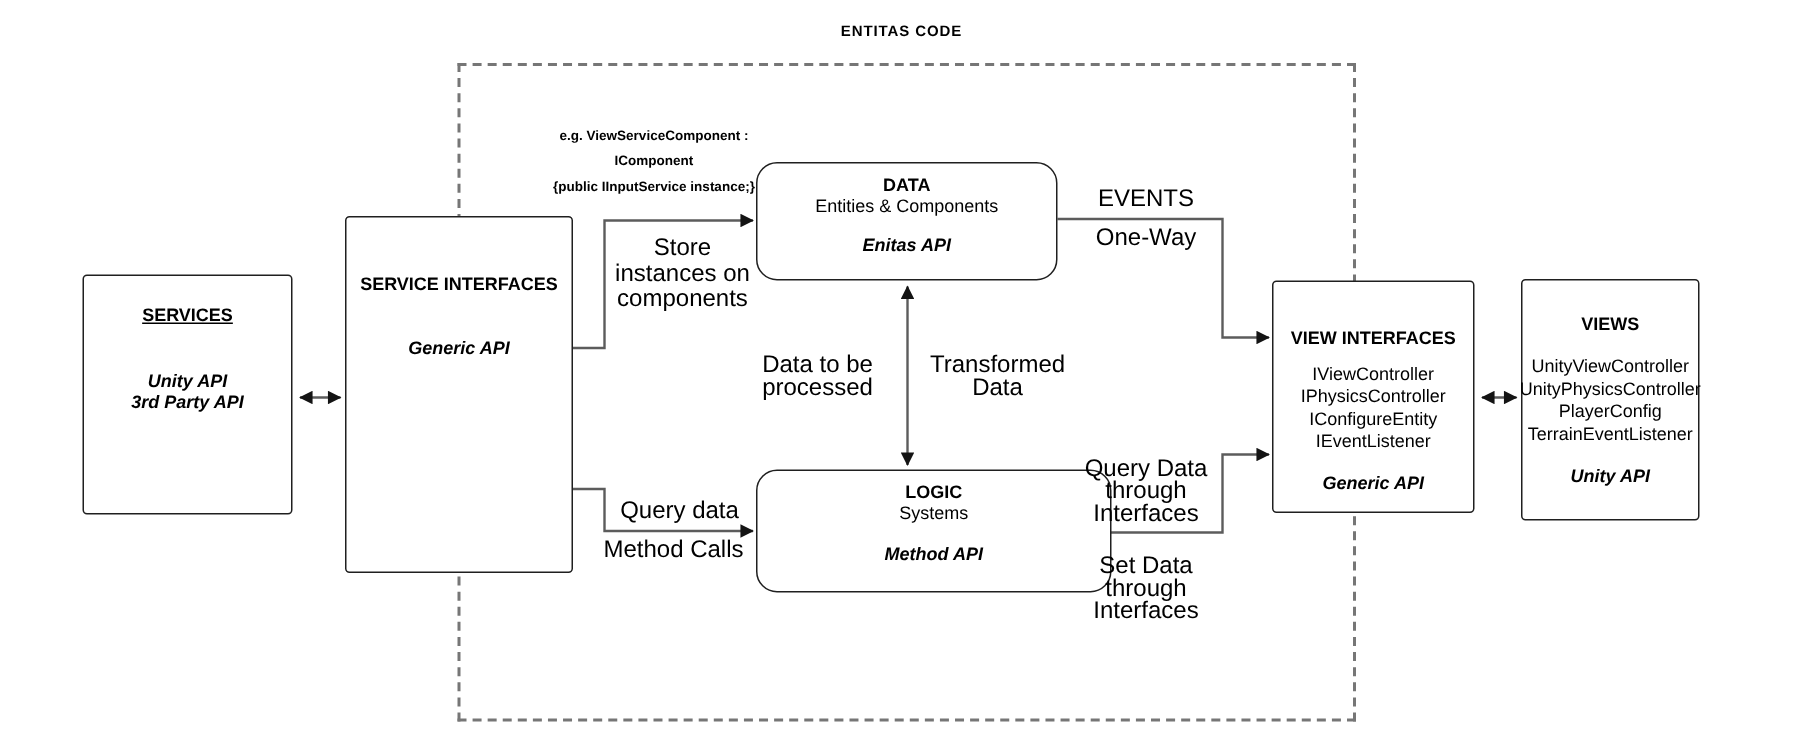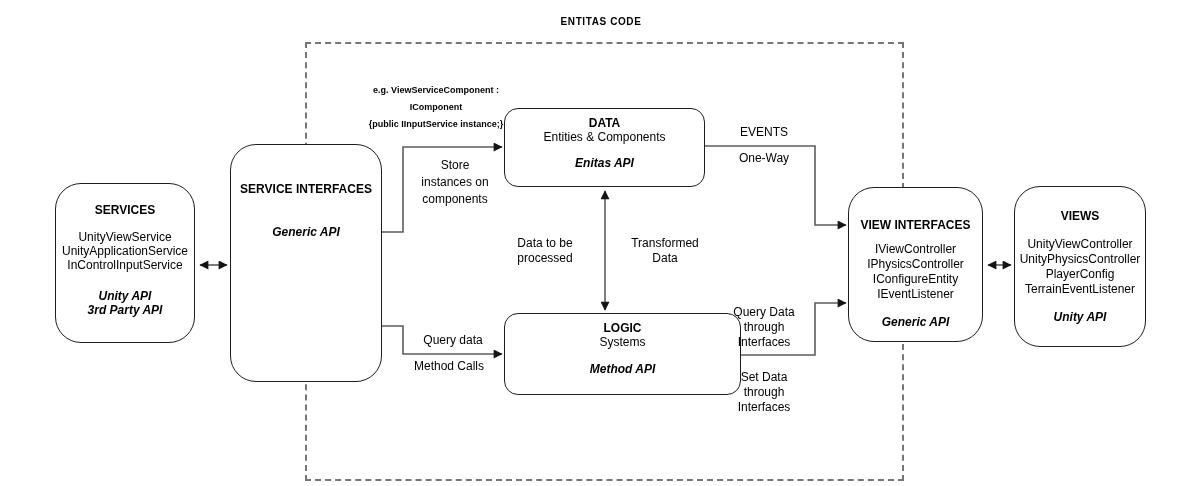--- a/index.html
+++ b/index.html
@@ -10,51 +10,51 @@
   .dashed-rect{
     position:absolute;left:305px;top:42px;width:599px;height:439px;
     border:2px dashed #767676;box-sizing:border-box;
   }
   .wires{position:absolute;left:0;top:0;width:1200px;height:486px;}
   .diagram-title{
     position:absolute;transform:translateX(-50%);left:601px;top:13px;
     font-size:10px;font-weight:bold;letter-spacing:.6px;line-height:18px;white-space:nowrap;
   }
   .node{
-    position:absolute;background:#fff;border:1.7px solid #1f1f1f;border-radius:26px;
+    position:absolute;background:#fff;border:1.7px solid #1f1f1f;border-radius:3px;
     box-sizing:border-box;display:flex;flex-direction:column;align-items:center;
     text-align:center;font-size:12px;line-height:14px;
   }
   .node.small-radius{border-radius:14px;}
   .node-title{font-weight:bold;font-size:12px;line-height:14px;white-space:nowrap;}
   .node-items div,.node-api div,.node-sub{white-space:nowrap;}
   .node-api{font-weight:bold;font-style:italic;}
   
   .b-services{padding-top:19px;}
-  .b-services .node-title{margin-bottom:13px;}
+  .b-services .node-title{margin-bottom:13px;text-decoration:underline;}
   .b-services .node-api{margin-top:17px;}
   .b-service-interfaces{padding-top:37px;}
   .b-service-interfaces .node-title{margin-bottom:14px;}
   .b-service-interfaces .node-api{margin-top:15px;}
   .b-data{padding-top:7px;}
   .b-data .node-api{margin-top:12px;}
   .b-logic{padding-top:7px;}
   .b-logic .node-api{margin-top:13px;}
   .b-view-interfaces{padding-top:18px;}
   .b-view-interfaces .node-title{margin-bottom:10px;}
   .b-view-interfaces .node-items div{line-height:15px;}
   .b-view-interfaces .node-api{margin-top:13px;}
   .b-views{padding-top:22px;}
   .b-views .node-title{margin-bottom:14px;}
   .b-views .node-items div{line-height:15px;}
   .b-views .node-api{margin-top:13px;}
   
   .lbl{
     position:absolute;transform:translateX(-50%);text-align:center;
-    font-size:12px;line-height:15px;white-space:nowrap;
+    font-size:16px;line-height:15px;white-space:nowrap;
   }
   .lbl-code-note{font-size:9px;font-weight:bold;line-height:17px;}
   .lbl-store{line-height:17px;}
 </style>
 </head>
 <body>
 
 <div class="stage">
 
   <div class="dashed-rect"></div>
@@ -73,25 +73,20 @@
       <polyline points="705,146 815,146 815,225 846,225" marker-end="url(#arr)"></polyline>
       <polyline points="705,355 815,355 815,303 846,303" marker-end="url(#arr)"></polyline>
       <polyline points="605,191 605,310" marker-start="url(#arr)" marker-end="url(#arr)"></polyline>
       <polyline points="200,265 227,265" marker-start="url(#arr)" marker-end="url(#arr)"></polyline>
       <polyline points="988,265 1011,265" marker-start="url(#arr)" marker-end="url(#arr)"></polyline>
     </g>
   </svg>
 
   <div class="node b-services" style="left:55px;top:183px;width:140px;height:160px;">
     <div class="node-title">SERVICES</div>
-    <div class="node-items">
-        <div>UnityViewService</div>
-        <div>UnityApplicationService</div>
-        <div>InControlInputService</div>
-      </div>
     <div class="node-api">
         <div>Unity API</div>
         <div>3rd Party API</div>
       </div>
   </div>
 
   <div class="node b-service-interfaces" style="left:230px;top:144px;width:152px;height:238px;">
     <div class="node-title">SERVICE INTERFACES</div>
     <div class="node-api">
         <div>Generic API</div>
@@ -120,21 +115,21 @@
         <div>IViewController</div>
         <div>IPhysicsController</div>
         <div>IConfigureEntity</div>
         <div>IEventListener</div>
       </div>
     <div class="node-api">
         <div>Generic API</div>
       </div>
   </div>
 
-  <div class="node b-views" style="left:1014px;top:186px;width:132px;height:161px;">
+  <div class="node b-views" style="left:1014px;top:186px;width:119px;height:161px;">
     <div class="node-title">VIEWS</div>
     <div class="node-items">
         <div>UnityViewController</div>
         <div>UnityPhysicsController</div>
         <div>PlayerConfig</div>
         <div>TerrainEventListener</div>
       </div>
     <div class="node-api">
         <div>Unity API</div>
       </div>

